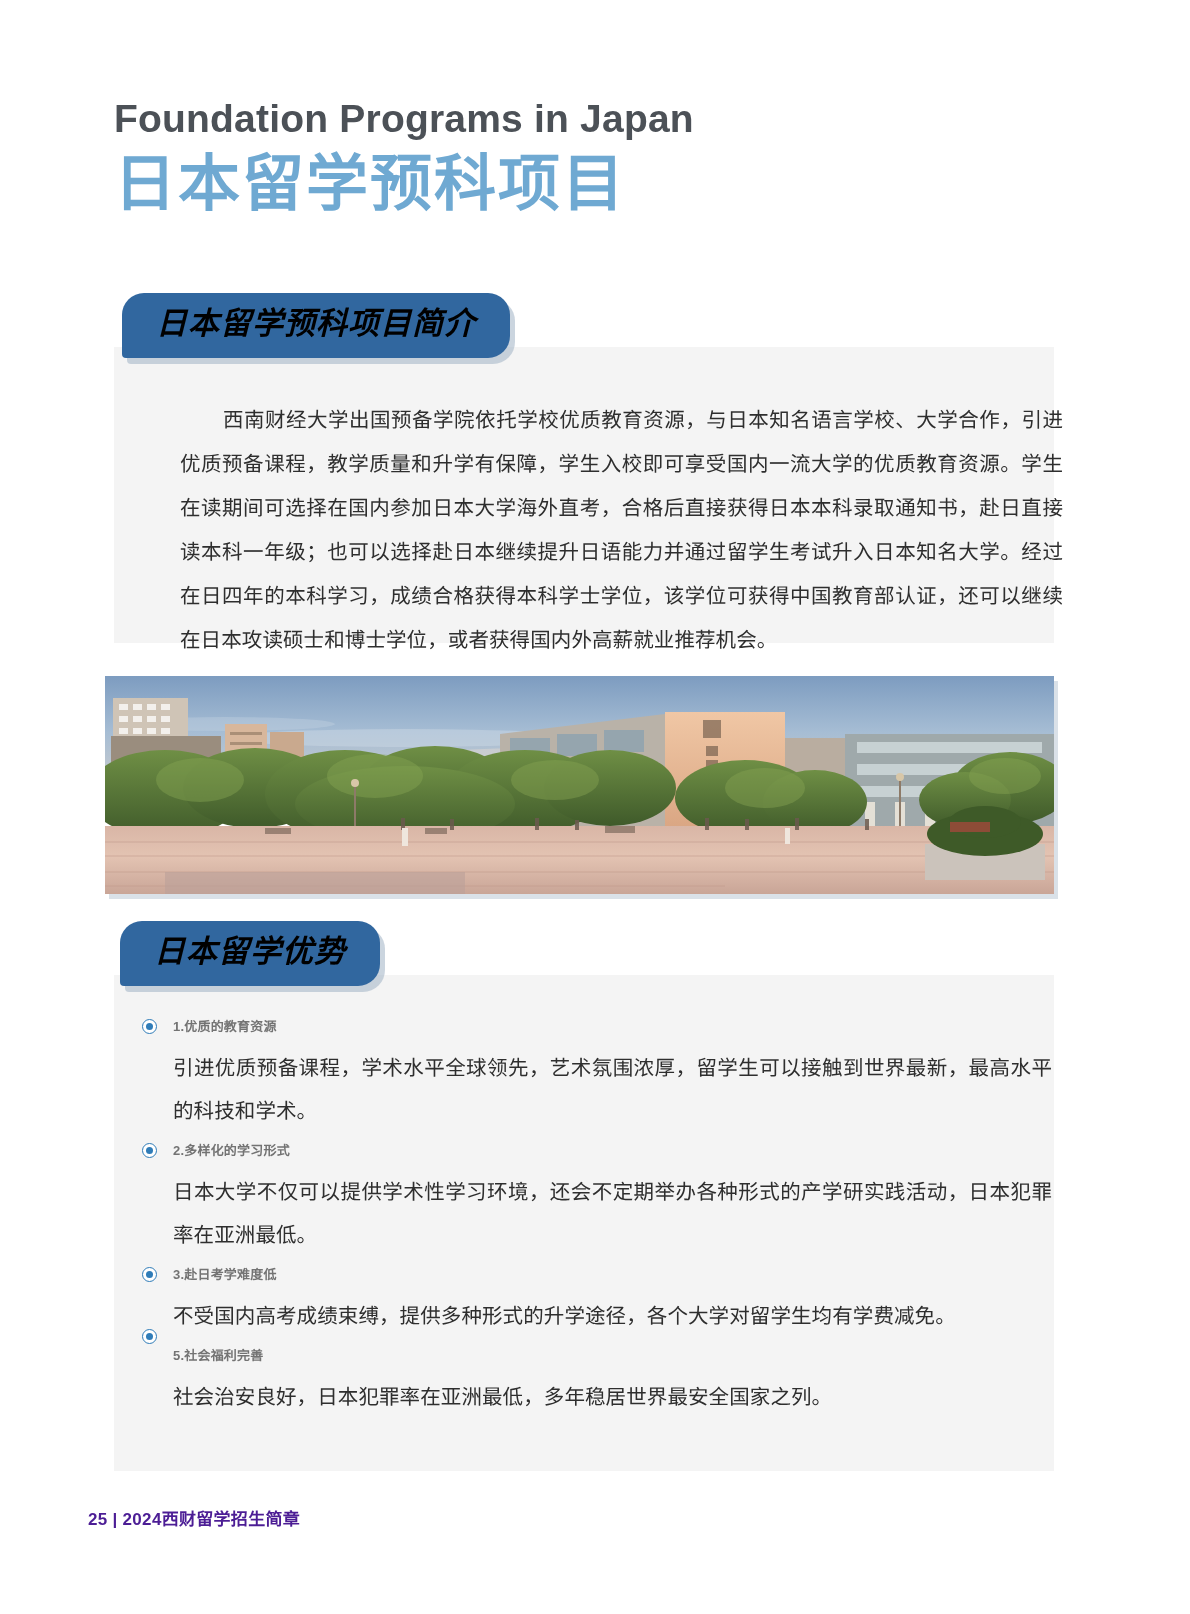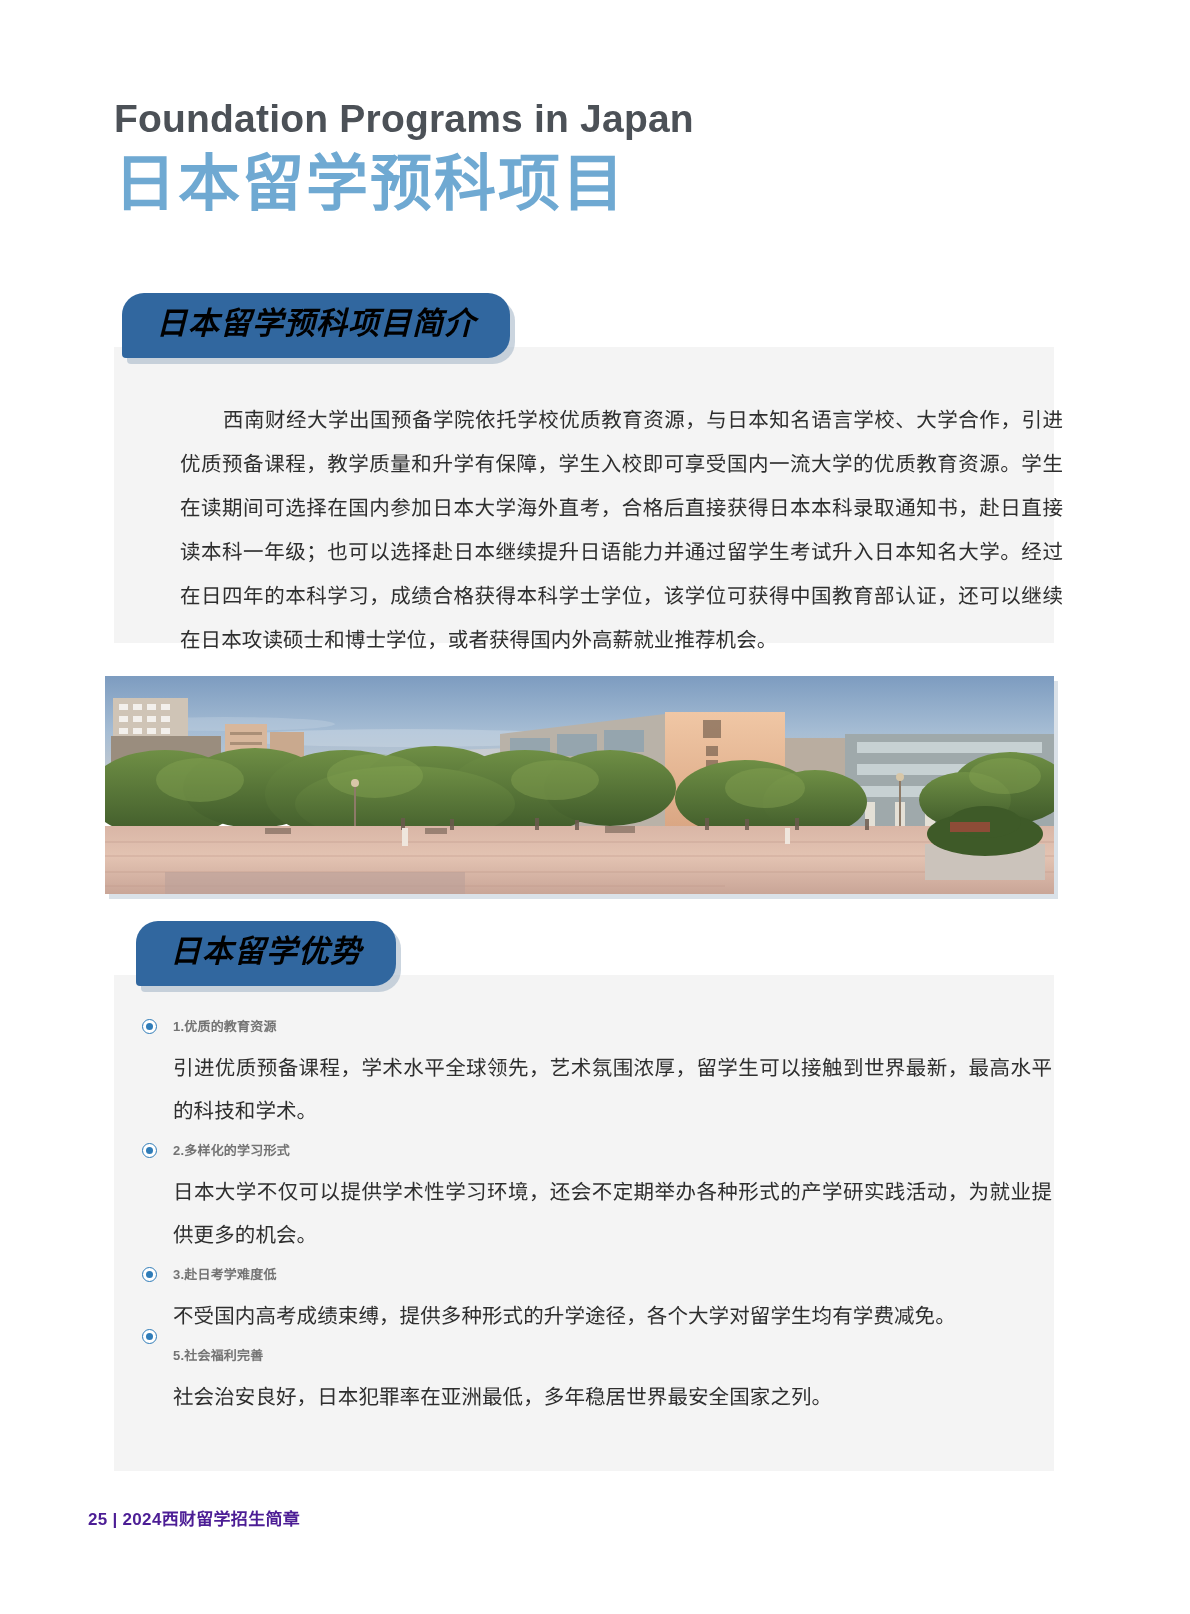--- a/index.html
+++ b/index.html
@@ -105,21 +105,21 @@
     width:949px;
     height:218px;
     overflow:hidden;
     box-shadow:4px 5px 0 rgba(150,170,190,0.35);
   }
   #photo svg { display:block; width:100%; height:100%; }
 
   
   #adv-tab-wrap {
     position:absolute;
-    left:136px;
+    left:120px;
     top:921px;
   }
   #adv-panel {
     position:absolute;
     left:114px;
     top:975px;
     width:940px;
     height:496px;
   }
   #adv-list {
@@ -380,21 +380,21 @@
         <span>1.优质的教育资源</span>
       </div>
       <div class="adv-body">引进优质预备课程，学术水平全球领先，艺术氛围浓厚，留学生可以接触到世界最新，最高水平的科技和学术。</div>
     </div>
 
     <div class="adv-item">
       <div class="adv-head">
         <span class="bullet"></span>
         <span>2.多样化的学习形式</span>
       </div>
-      <div class="adv-body">日本大学不仅可以提供学术性学习环境，还会不定期举办各种形式的产学研实践活动，为就业提供更多的机会。</div>
+      <div class="adv-body">日本大学不仅可以提供学术性学习环境，还会不定期举办各种形式的产学研实践活动，日本犯罪率在亚洲最低。</div>
     </div>
 
     <div class="adv-item">
       <div class="adv-head">
         <span class="bullet"></span>
         <span>3.赴日考学难度低</span>
       </div>
       <div class="adv-body">不受国内高考成绩束缚，提供多种形式的升学途径，各个大学对留学生均有学费减免。</div>
     </div>
 

